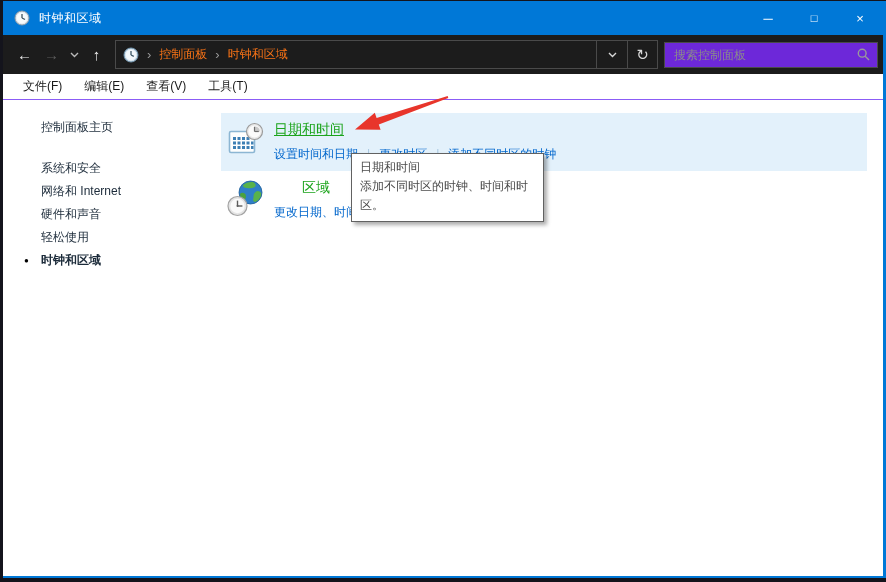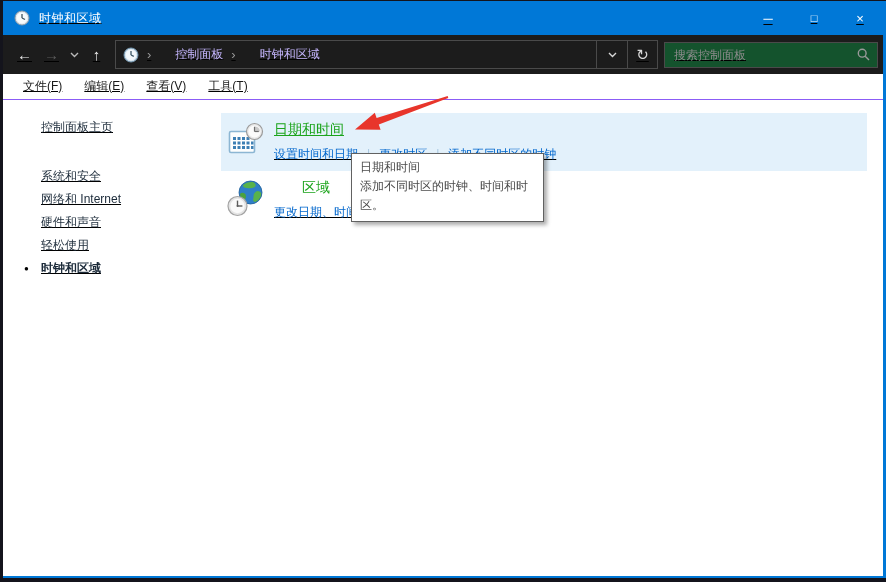--- a/index.html
+++ b/index.html
@@ -1,64 +1,64 @@
 <!DOCTYPE html>
 <html><head>
 <meta charset="utf-8">
 <style>
   * { margin:0; padding:0; box-sizing:border-box; }
   html,body { width:886px; height:582px; overflow:hidden; }
   body { font-family:"Liberation Sans","DejaVu Sans",sans-serif; background:#14141c; }
 
   .frame { width:886px; height:582px; background:#14141c; padding:1px 0 4px 3px; }
   .win { position:relative; width:100%; height:100%; background:#fff;
-         border-right:3px solid #0078d7; border-bottom:2px solid #0078d7;text-decoration:underline; }
+         border-right:3px solid #0078d7; border-bottom:2px solid #0078d7; }
 
   
   .titlebar { height:34px; background:#0078d7; display:flex; align-items:center; color:#fff; }
   .titlebar .app-icon { width:16px; height:16px; margin-left:11px; flex:0 0 auto; }
   .titlebar .title { font-size:12px; margin-left:9px; letter-spacing:.5px; }
   .titlebar .spacer { flex:1; }
   .caption-btn { width:46px; height:34px; display:flex; align-items:center; justify-content:center;
                  font-size:13px; color:#fff; cursor:default; }
   .caption-btn.max { font-size:11px; }
 
   
   .navbar { height:39px; background:#1c1c1c; display:flex; align-items:center; }
   .nav-btn { width:27px; height:27px; display:flex; align-items:center; justify-content:center;
              font-size:15px; color:#efefef; }
   .nav-btn.disabled { color:#5c5c5c; }
   .nav-btn.small { width:18px; }
   .addressbar { display:flex; align-items:center; height:29px; width:543px; margin-left:5px;
                 border:1px solid #4a4a4a; background:#1c1c1c; }
   .addressbar .crumb-icon { width:16px; height:16px; margin-left:7px; }
   .crumb-sep { color:#9b9b9b; font-size:13px; padding:0 8px; }
-  .crumb { color:#c4b5fd; font-size:12px;margin-left:16px; }
+  .crumb { color:#f97316; font-size:12px; }
   .addr-spacer { flex:1; }
   .addr-btn { width:31px; height:29px; margin:-1px 0; display:flex; align-items:center; justify-content:center;
               border:1px solid #4a4a4a; border-right:none; color:#d8d8d8; }
   .addr-btn:last-child { border-right:1px solid #4a4a4a; margin-right:-1px; }
   .addr-btn .refresh-glyph { font-size:15px; }
   .searchbox { display:flex; align-items:center; height:26px; width:214px; margin-left:6px;
-               border:1px solid #4a4a4a; background:#14532d;justify-content:space-between; }
+               border:1px solid #4a4a4a; background:#6d28d9;justify-content:space-between; }
   .searchbox input { flex:1; background:transparent; border:none; outline:none; color:#cfcfcf;
                      font-size:12px; padding:0 6px 0 9px; font-family:inherit; }
   .searchbox input::placeholder { color:#8b8b8b; opacity:1; }
   .searchbox .mag { width:28px; display:flex; justify-content:center; }
 
   
   .menubar { height:26px; background:#fff; border-bottom:1px solid #8b5cf6;
              display:flex; align-items:center; padding-left:9px; }
   .menu-item { font-size:12px; color:#1a1a1a; padding:4px 11px 5px 11px; }
 
   
   .content { display:flex; height:476px; background:#fff; }
   .sidebar { width:218px; padding-top:16px; flex:0 0 auto; }
   .side-item { position:relative; font-size:12px; color:#1c2b3a; line-height:23px; padding-left:38px; }
-  .side-item.gap { margin-bottom:26px; }
+  .side-item.gap { margin-bottom:18px; }
   .side-item.active { font-weight:bold; }
   .side-item .bullet { position:absolute; left:21px; top:0; font-size:8px; color:#000; }
 
   .main { flex:1; padding-top:13px; }
   .task-row { display:flex; padding:7px 0 8px 6px; margin-right:16px; }
   .task-row.hovered { background:#e3f1fb; }
   .task-row .ticon { width:38px; height:38px; flex:0 0 auto; margin-top:1px; }
   .task-text { margin-left:9px; }
   .task-title { font-size:14px; color:#1ca41c; text-decoration:none; display:inline-block; }
   .task-title.hovered { text-decoration:underline; }

